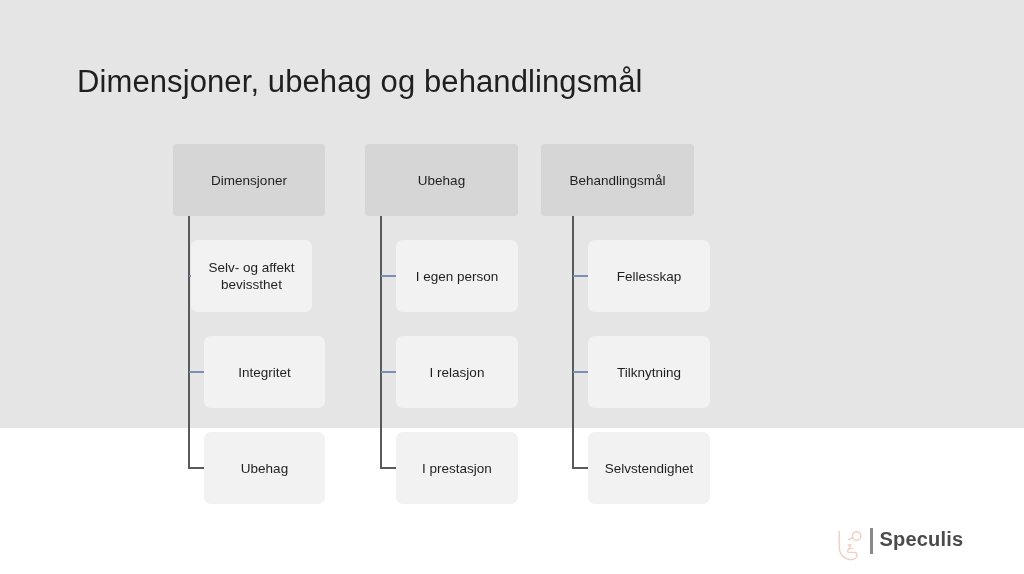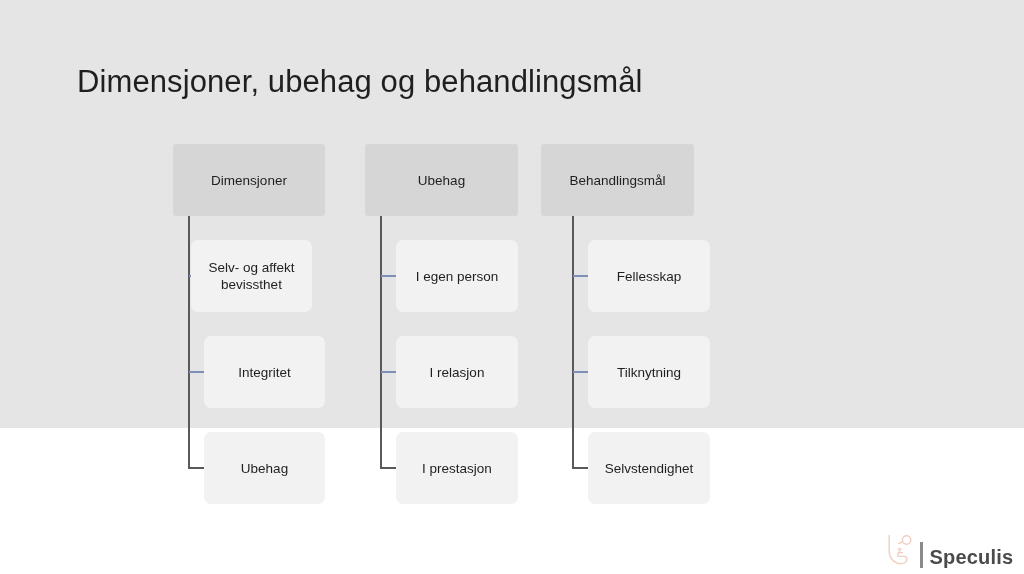--- a/index.html
+++ b/index.html
@@ -112,26 +112,26 @@
     background: #7b90b5;
   }
   
   .stub.last {
     background: #595959;
   }
 
   
   #logo {
     position: absolute;
-    left: 886px;
+    left: 836px;
     top: 528px;
     width: 130px;
     height: 40px;
     display: flex;
-    align-items: flex-end;
+    align-items: flex-start;
   }
   #logo-mark {
     width: 30px;
     height: 36px;
     flex: 0 0 auto;
   }
   #logo-divider {
     width: 2.5px;
     height: 26px;
     background: #8a8a8a;

